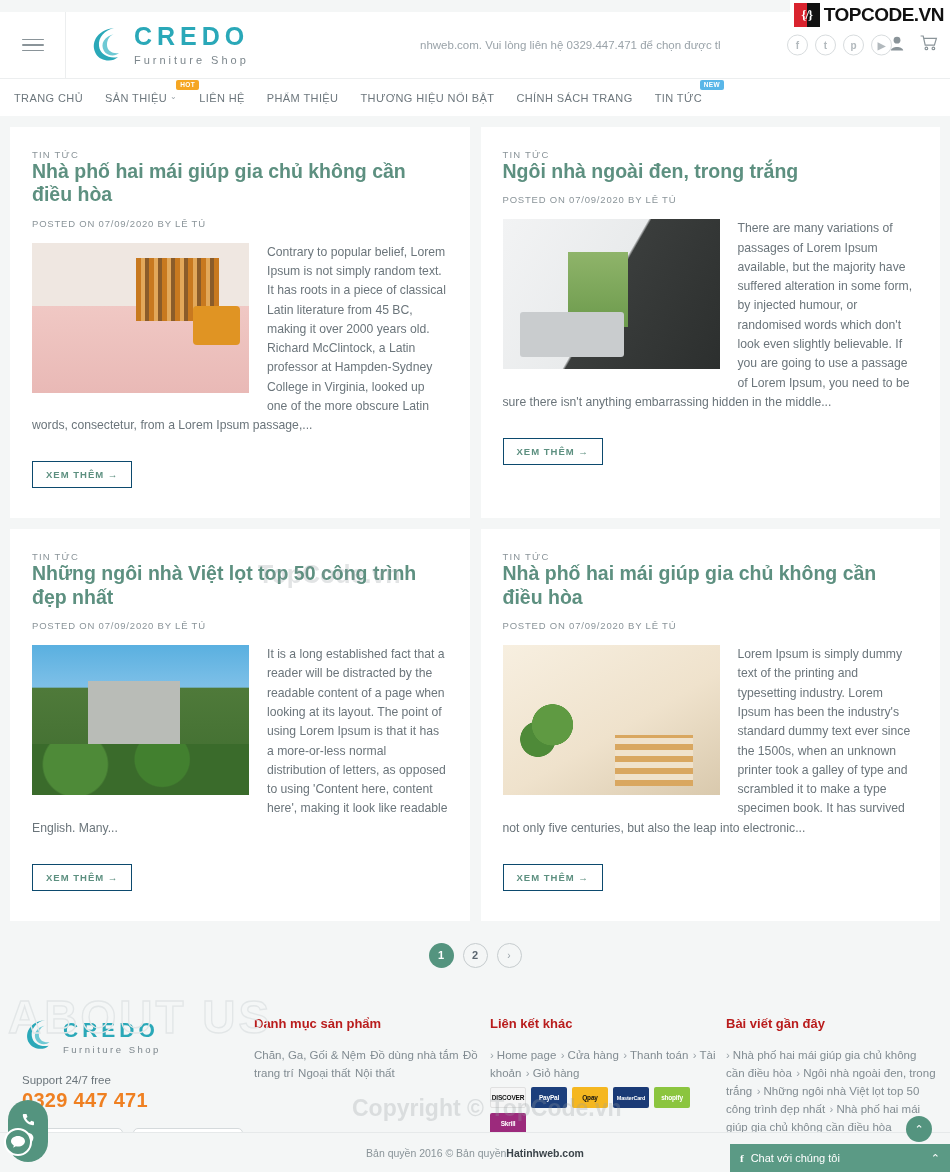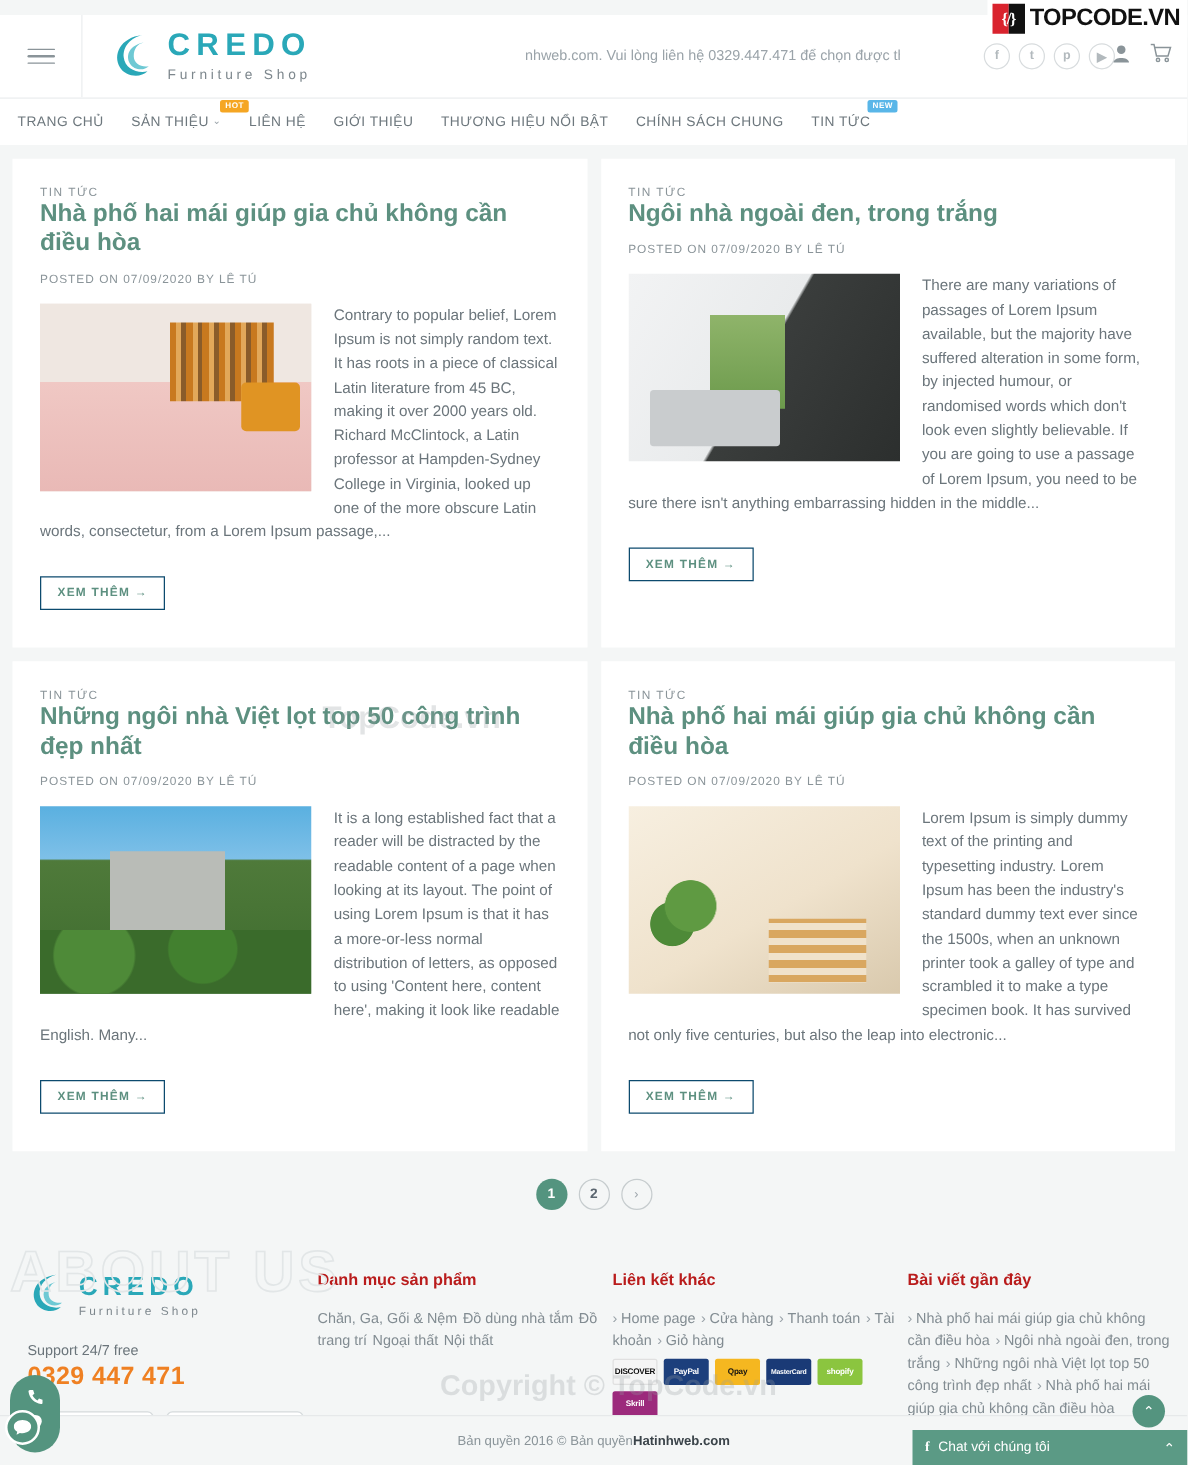--- a/index.html
+++ b/index.html
@@ -341,27 +341,27 @@
     <a class="nav-item">
       <span>SẢN THIỆU</span>
       <span class="caret">⌄</span>
       <span class="badge hot">HOT</span>
     </a>
 
     <a class="nav-item">
       <span>LIÊN HỆ</span>
     </a>
     <a class="nav-item">
-      <span>GIỚI THIỆU</span>
+      <span>PHẨM THIỆU</span>
     </a>
     <a class="nav-item">
       <span>THƯƠNG HIỆU NỔI BẬT</span>
     </a>
     <a class="nav-item">
-      <span>CHÍNH SÁCH CHUNG</span>
+      <span>CHÍNH SÁCH TRANG</span>
     </a>
     <a class="nav-item">
       <span>TIN TỨC</span>
       <span class="badge new">NEW</span>
     </a>
   </div>
 
 </div>
 
 <div class="grid">

